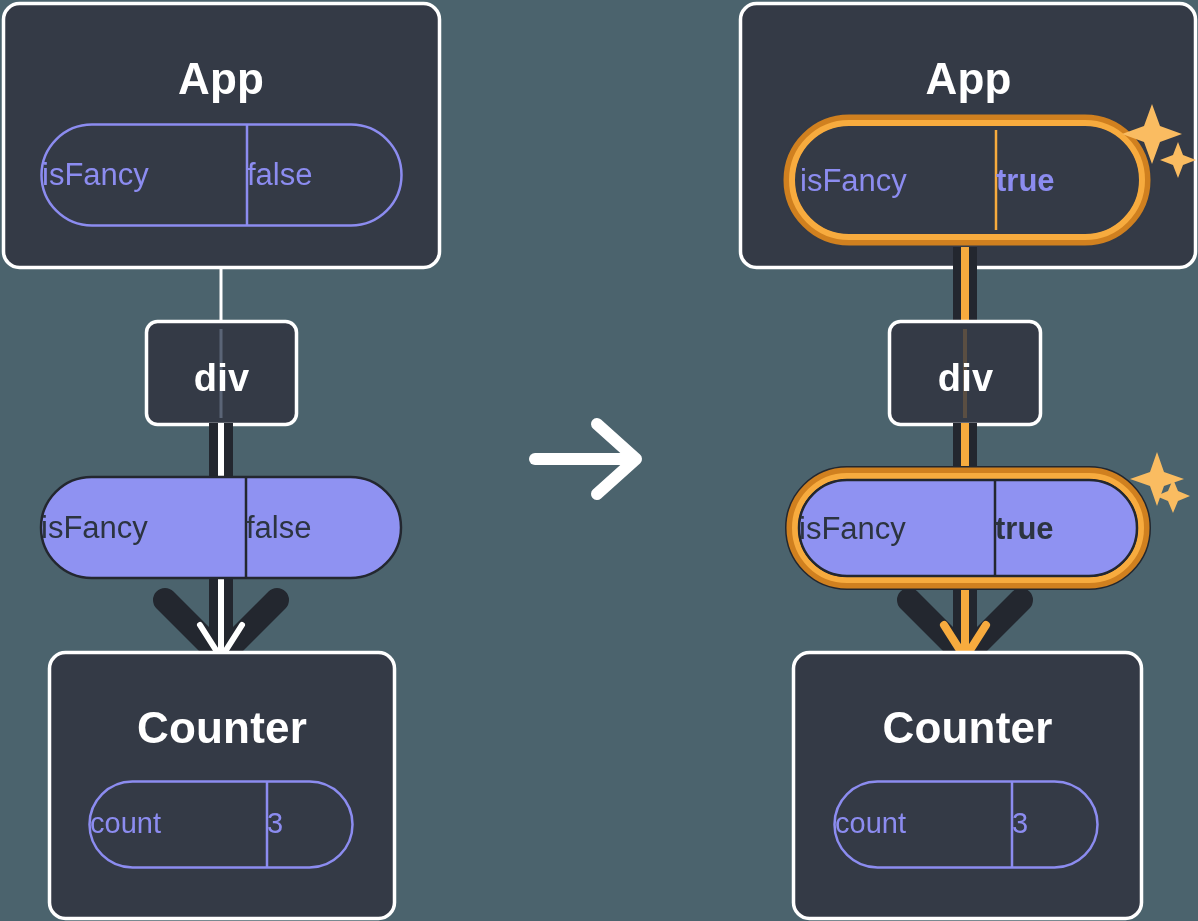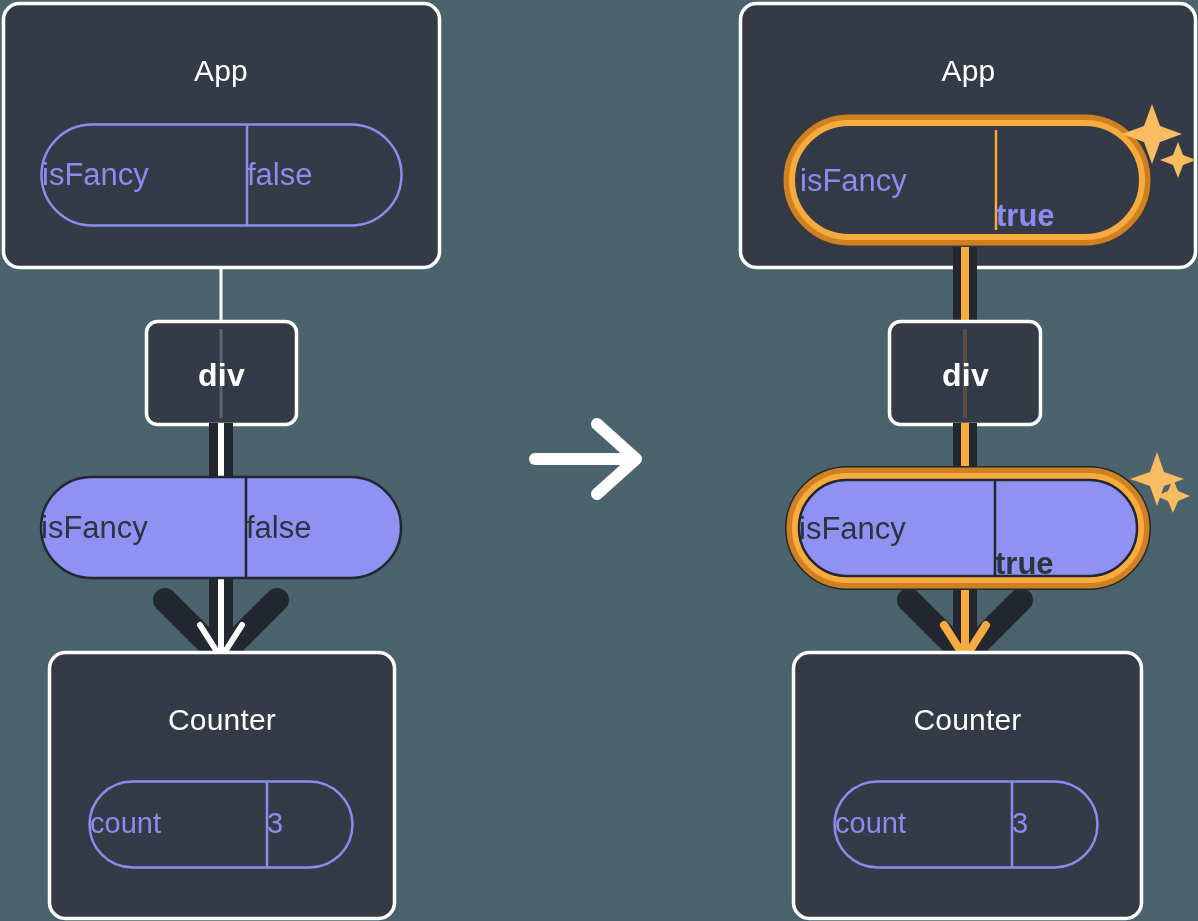--- a/index.html
+++ b/index.html
@@ -11,37 +11,37 @@
     font-family: "Liberation Sans", sans-serif;
     overflow: hidden;
     position: relative;
   }
   #stage { position: absolute; inset: 0; }
   svg.layer { position: absolute; left: 0; top: 0; width: 1198px; height: 921px; }
 
   .node-label {
     position: absolute;
     color: #ffffff;
-    font-size: 30px;
-    font-weight: 400;
+    font-size: 44px;
+    font-weight: 700;
     text-align: center;
     white-space: nowrap;
     letter-spacing: 0.2px;
   }
-  .div-label { font-size: 32px; font-weight: 700; }
+  .div-label { font-size: 38px; font-weight: 700; }
 
   .pill-text {
     position: absolute;
     white-space: nowrap;
     font-size: 31px;
     line-height: 1;
   }
   .pill-text.outlined { color: #8c8cf0; }
   .pill-text.filled   { color: #2c3440; }
-  .pill-text.bold     { font-weight: 700; margin-top: 35px; }
+  .pill-text.bold     { font-weight: 700; }
 </style>
 </head>
 <body>
 
 <div id="stage">
 
   <svg class="layer" viewBox="0 0 1198 921">
 
     <g>
 

